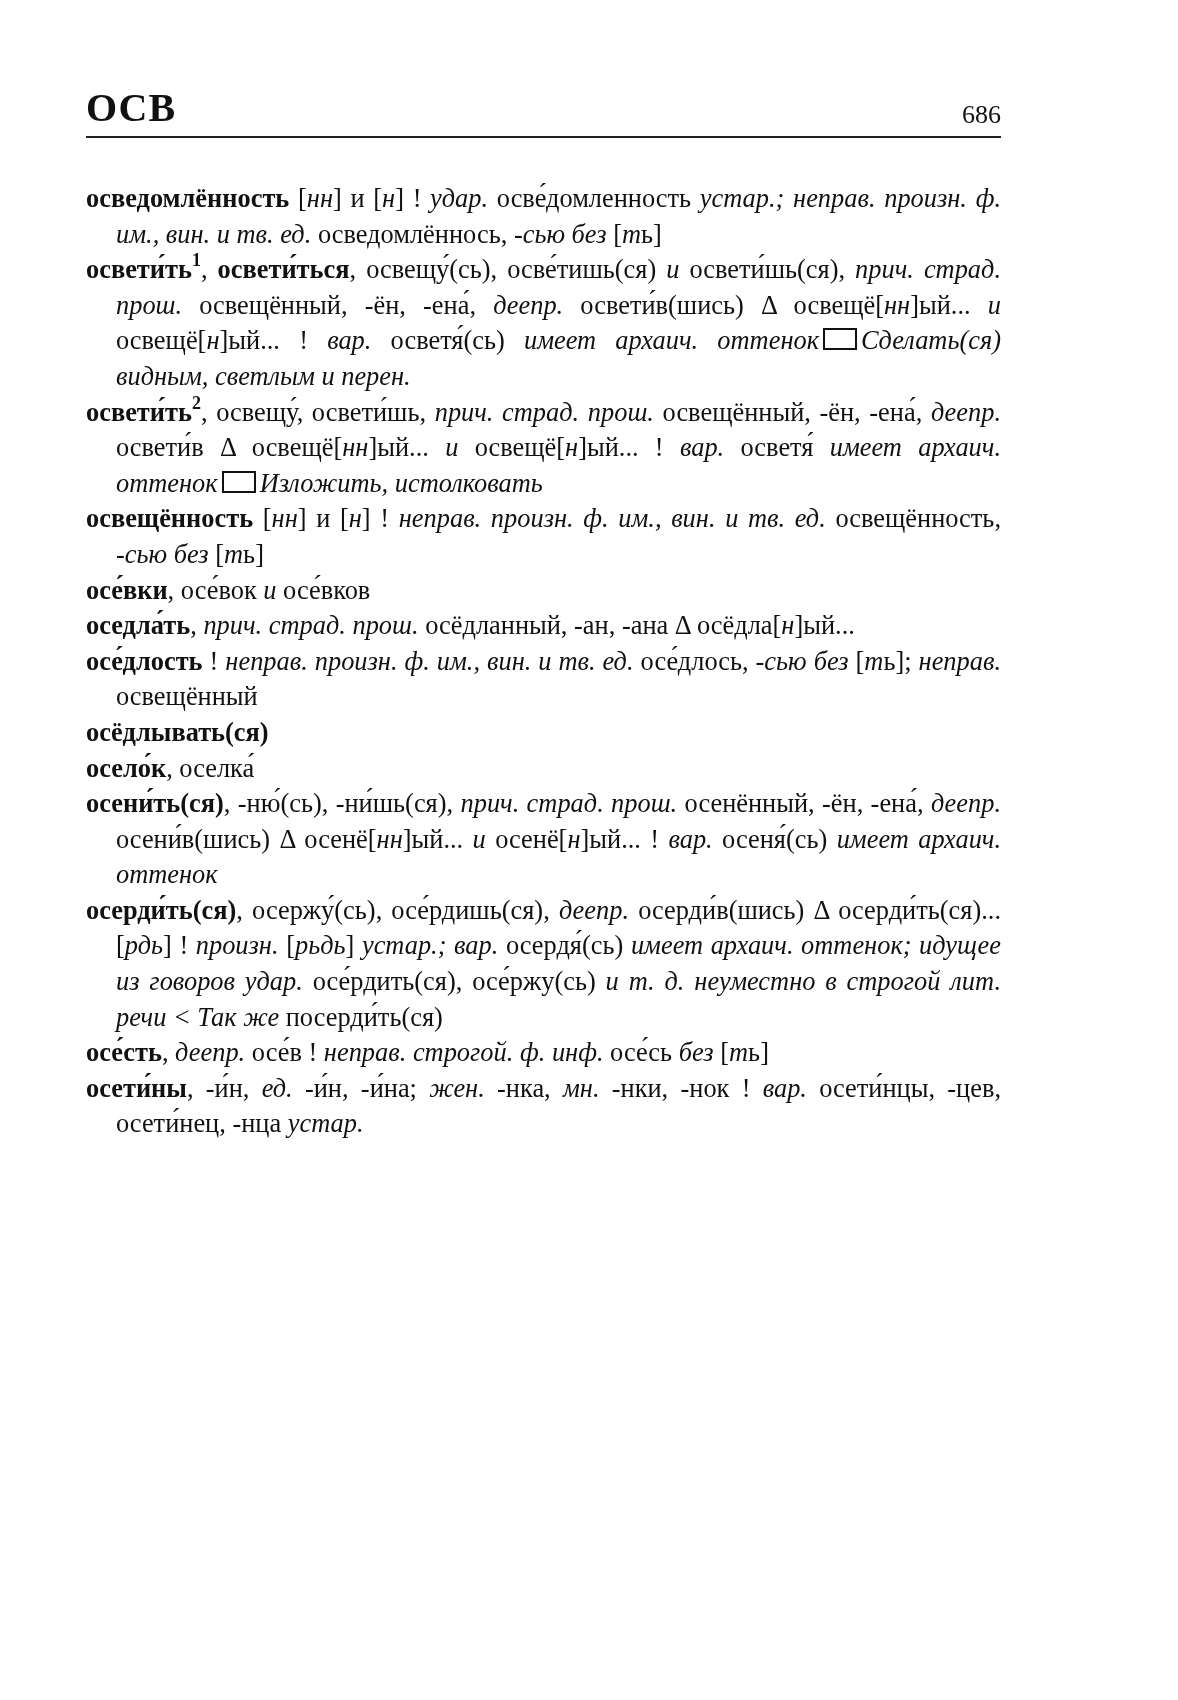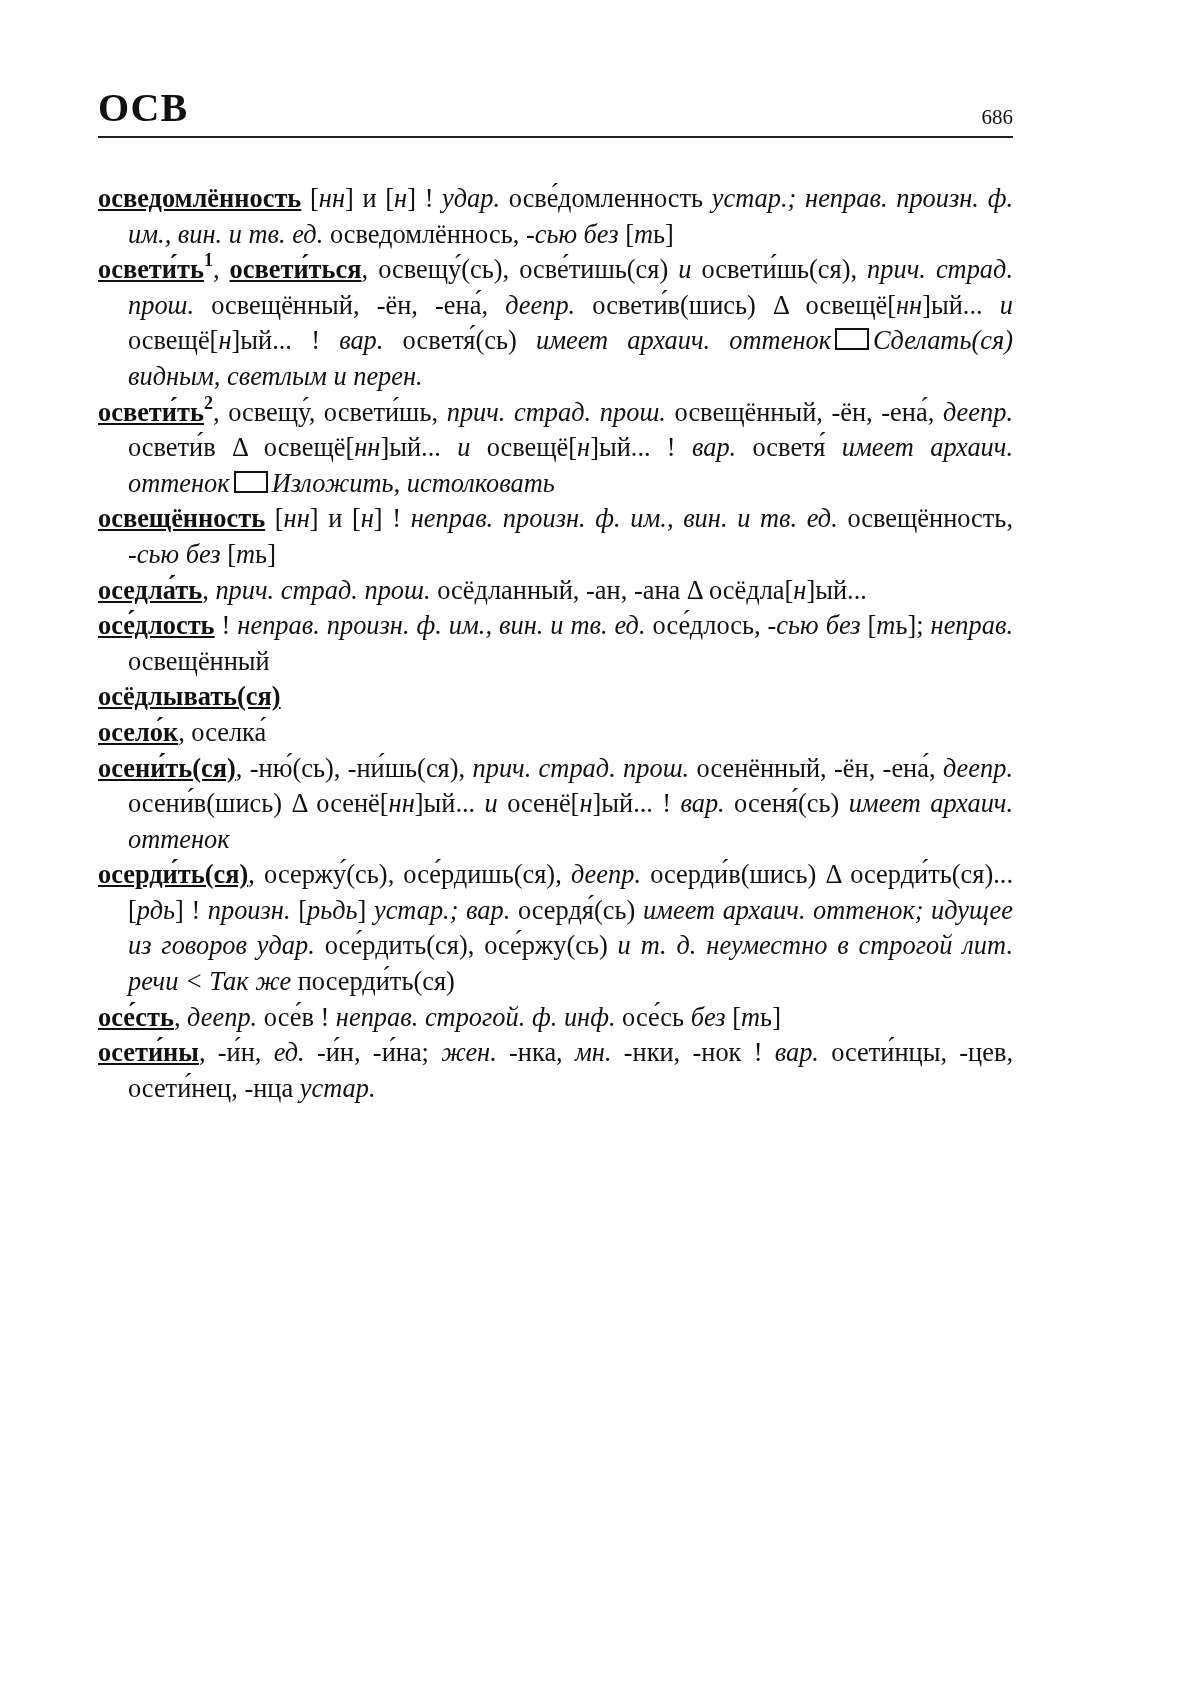--- a/index.html
+++ b/index.html
@@ -10,59 +10,59 @@
   body {
     width: 1178px;
     height: 1700px;
     position: relative;
     overflow: hidden;
     font-family: "Liberation Serif", "DejaVu Serif", serif;
     color: #111111;
   }
   .page {
     position: absolute;
-    left: 98px;
+    left: 86px;
     top: 80px;
     width: 915px;
   }
   .running-head {
     display: flex;
     justify-content: space-between;
     align-items: flex-end;
     height: 48px;
   }
   .head-word {
     font-family: "Liberation Serif", serif;
     font-weight: bold;
     font-size: 40px;
     letter-spacing: 1px;
     line-height: 1;
   }
   .page-number {
     font-family: "Liberation Serif", serif;
-    font-size: 21px;
+    font-size: 26px;
     line-height: 1;
   }
   .head-rule {
     margin-top: 8px;
     border-top: 2px solid #222;
     height: 0;
   }
   .entries {
     margin-top: 43px;
   }
   .entry {
     font-size: 26.4px;
     line-height: 35.6px;
     padding-left: 30px;
     text-indent: -30px;
     text-align: justify;
     margin: 0;
   }
-  .hw { font-weight: bold; text-decoration: underline; }
+  .hw { font-weight: bold; }
   .it { font-style: italic; }
   sup.hn { font-weight: bold; font-size: 18px; vertical-align: 12px; line-height: 0; }
   .box {
     display: inline-block;
     width: 30px;
     height: 18px;
     border: 2px solid #111;
     vertical-align: -1px;
     margin: 0 4px;
     text-indent: 0;
@@ -76,20 +76,21 @@
     <span class="head-word">ОСВ</span>
     <span class="page-number">686</span>
   </div>
   <div class="head-rule"></div>
 
   <div class="entries" id="entries">
       <p class="entry"><span class="hw">осведомлённость</span><span> [</span><span class="it">нн</span><span>] и [</span><span class="it">н</span><span>] ! </span><span class="it">удар.</span><span> осве́домленность </span><span class="it">устар.; неправ. произн. ф. им., вин. и тв. ед.</span><span> осведомлённось, </span><span class="it">-сью без</span><span> [</span><span class="it">т</span><span>ь]</span></p>
       <p class="entry"><span class="hw">освети́ть</span><sup class="hn">1</sup><span>, </span><span class="hw">освети́ться</span><span>, освещу́(сь), осве́тишь(ся) </span><span class="it">и</span><span> освети́шь(ся), </span><span class="it">прич. страд. прош.</span><span> освещённый, -ён, -ена́, </span><span class="it">деепр.</span><span> освети́в(шись) Δ освещё[</span><span class="it">нн</span><span>]ый... </span><span class="it">и</span><span> освещё[</span><span class="it">н</span><span>]ый... ! </span><span class="it">вар.</span><span> осветя́(сь) </span><span class="it">имеет архаич. оттенок</span><span class="box"></span><span class="it">Сделать(ся) видным, светлым и перен.</span></p>
       <p class="entry"><span class="hw">освети́ть</span><sup class="hn">2</sup><span>, освещу́, освети́шь, </span><span class="it">прич. страд. прош.</span><span> освещённый, -ён, -ена́, </span><span class="it">деепр.</span><span> освети́в Δ освещё[</span><span class="it">нн</span><span>]ый... </span><span class="it">и</span><span> освещё[</span><span class="it">н</span><span>]ый... ! </span><span class="it">вар.</span><span> осветя́ </span><span class="it">имеет архаич. оттенок</span><span class="box"></span><span class="it">Изложить, истолковать</span></p>
       <p class="entry"><span class="hw">освещённость</span><span> [</span><span class="it">нн</span><span>] и [</span><span class="it">н</span><span>] ! </span><span class="it">неправ. произн. ф. им., вин. и тв. ед.</span><span> освещённость, </span><span class="it">-сью без</span><span> [</span><span class="it">т</span><span>ь]</span></p>
+      <p class="entry"><span class="hw">осе́вки</span><span>, осе́вок </span><span class="it">и</span><span> осе́вков</span></p>
       <p class="entry"><span class="hw">оседла́ть</span><span>, </span><span class="it">прич. страд. прош.</span><span> осёдланный, -ан, -ана Δ осёдла[</span><span class="it">н</span><span>]ый...</span></p>
       <p class="entry"><span class="hw">осе́длость</span><span> ! </span><span class="it">неправ. произн. ф. им., вин. и тв. ед.</span><span> осе́длось, </span><span class="it">-сью без</span><span> [</span><span class="it">т</span><span>ь]; </span><span class="it">неправ.</span><span> освещённый</span></p>
       <p class="entry"><span class="hw">осёдлывать(ся)</span></p>
       <p class="entry"><span class="hw">осело́к</span><span>, оселка́</span></p>
       <p class="entry"><span class="hw">осени́ть(ся)</span><span>, -ню́(сь), -ни́шь(ся), </span><span class="it">прич. страд. прош.</span><span> осенённый, -ён, -ена́, </span><span class="it">деепр.</span><span> осени́в(шись) Δ осенё[</span><span class="it">нн</span><span>]ый... </span><span class="it">и</span><span> осенё[</span><span class="it">н</span><span>]ый... ! </span><span class="it">вар.</span><span> осеня́(сь) </span><span class="it">имеет архаич. оттенок</span></p>
       <p class="entry"><span class="hw">осерди́ть(ся)</span><span>, осержу́(сь), осе́рдишь(ся), </span><span class="it">деепр.</span><span> осерди́в(шись) Δ осерди́ть(ся)... [</span><span class="it">рдь</span><span>] ! </span><span class="it">произн.</span><span> [</span><span class="it">рьдь</span><span>] </span><span class="it">устар.; вар.</span><span> осердя́(сь) </span><span class="it">имеет архаич. оттенок; идущее из говоров удар.</span><span> осе́рдить(ся), осе́ржу(сь) </span><span class="it">и т. д. неуместно в строгой лит. речи &lt; Так же</span><span> посерди́ть(ся)</span></p>
       <p class="entry"><span class="hw">осе́сть</span><span>, </span><span class="it">деепр.</span><span> осе́в ! </span><span class="it">неправ. строгой. ф. инф.</span><span> осе́сь </span><span class="it">без</span><span> [</span><span class="it">т</span><span>ь]</span></p>
       <p class="entry"><span class="hw">осети́ны</span><span>, -и́н, </span><span class="it">ед.</span><span> -и́н, -и́на; </span><span class="it">жен.</span><span> -нка, </span><span class="it">мн.</span><span> -нки, -нок ! </span><span class="it">вар.</span><span> осети́нцы, -цев, осети́нец, -нца </span><span class="it">устар.</span></p>
     </div>
 </div>

